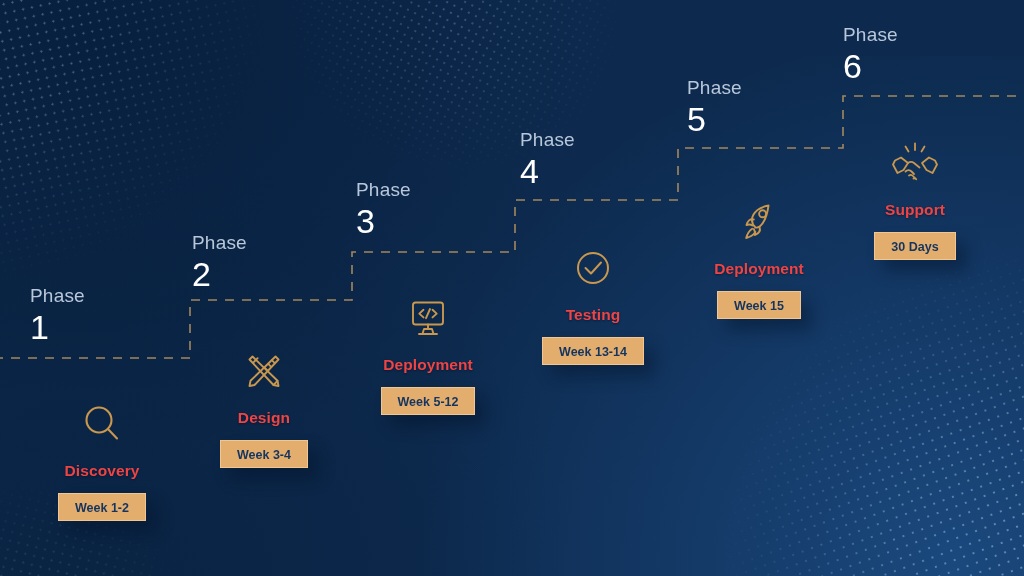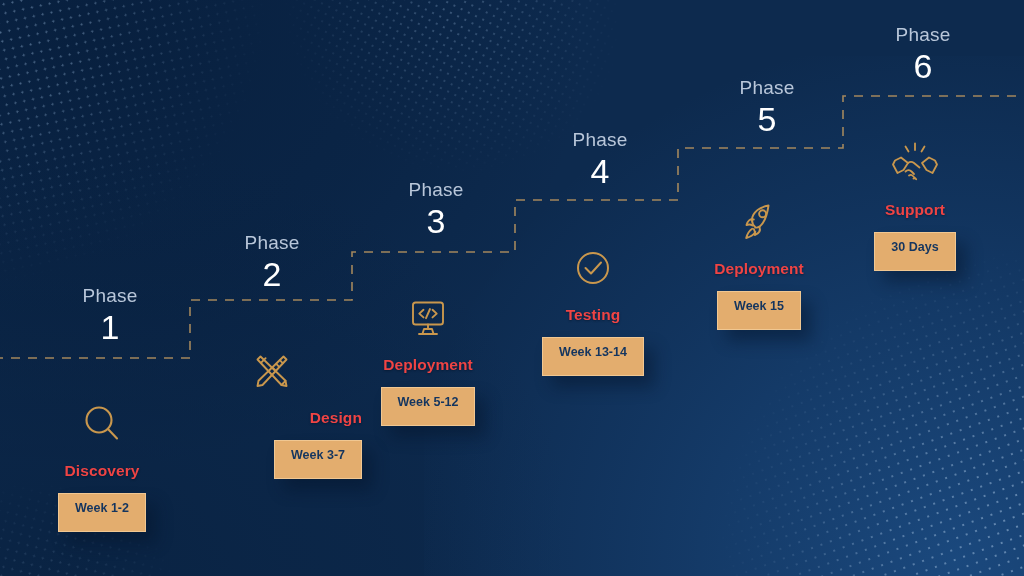--- a/index.html
+++ b/index.html
@@ -87,21 +87,20 @@
     width: 1024px; height: 576px;
     pointer-events: none;
   }
 
   
   .phase-step {
     position: absolute;
   }
   .phase-head {
     position: absolute;
-    text-align: center;
     width: 160px;
   }
   .phase-word {
     font-size: 19px;
     color: #b9c7da;
     letter-spacing: 0.2px;
     line-height: 1.05;
   }
   .phase-num {
     font-size: 34px;
@@ -131,21 +130,21 @@
     letter-spacing: 0.1px;
     margin-bottom: 13px;
     text-shadow: 0 1px 2px rgba(4,18,38,0.55);
   }
   .phase-badge {
     display: inline-block;
     background: #e3ad6e;
     color: #14355f;
     font-size: 12.5px;
     font-weight: bold;
-    padding: 7px 16px 16px;
+    padding: 7px 16px 5px;
     border: 1px solid #f0c792;
     box-shadow: 10px 11px 16px rgba(5,20,42,0.45);
     white-space: nowrap;
   }
 </style>
 </head>
 <body>
 
 <div id="stage">
 
@@ -179,36 +178,36 @@
       <div class="phase-title">Discovery</div>
       <span class="phase-badge">Week 1-2</span>
     </div>
   </div>
 
   <div class="phase-step">
     <div class="phase-head" style="left:192px; top:233px;">
       <div class="phase-word">Phase</div>
       <div class="phase-num">2</div>
     </div>
-    <div class="phase-body" style="left:182px; top:345px;text-align:right;">
+    <div class="phase-body" style="left:174px; top:345px;">
       <div class="phase-icon">
         <svg width="48" height="48" viewBox="0 0 48 48" fill="none" stroke="#c9974d" stroke-width="1.9" stroke-linejoin="round" stroke-linecap="round">
 
           <path d="M35.5 9.5 L38.5 12.5 L14.5 38 L9.5 39 L10.5 33.8 Z"></path>
           <path d="M31.8 13.2 L34.8 16.2"></path>
           <path d="M28.2 16.9 L31.2 19.9"></path>
           <path d="M24.6 20.6 L27.6 23.6"></path>
 
           <path d="M12.5 9.5 L9.5 12.5 L33.5 38 L38.5 39 L37.5 33.8 Z"></path>
           <path d="M13.2 15.6 L17.6 11.2"></path>
           <path d="M33.5 38 L37.5 33.8"></path>
         </svg>
       </div>
       <div class="phase-title">Design</div>
-      <span class="phase-badge">Week 3-7</span>
+      <span class="phase-badge">Week 3-4</span>
     </div>
   </div>
 
   <div class="phase-step">
     <div class="phase-head" style="left:356px; top:180px;">
       <div class="phase-word">Phase</div>
       <div class="phase-num">3</div>
     </div>
     <div class="phase-body" style="left:338px; top:292px;">
       <div class="phase-icon">

